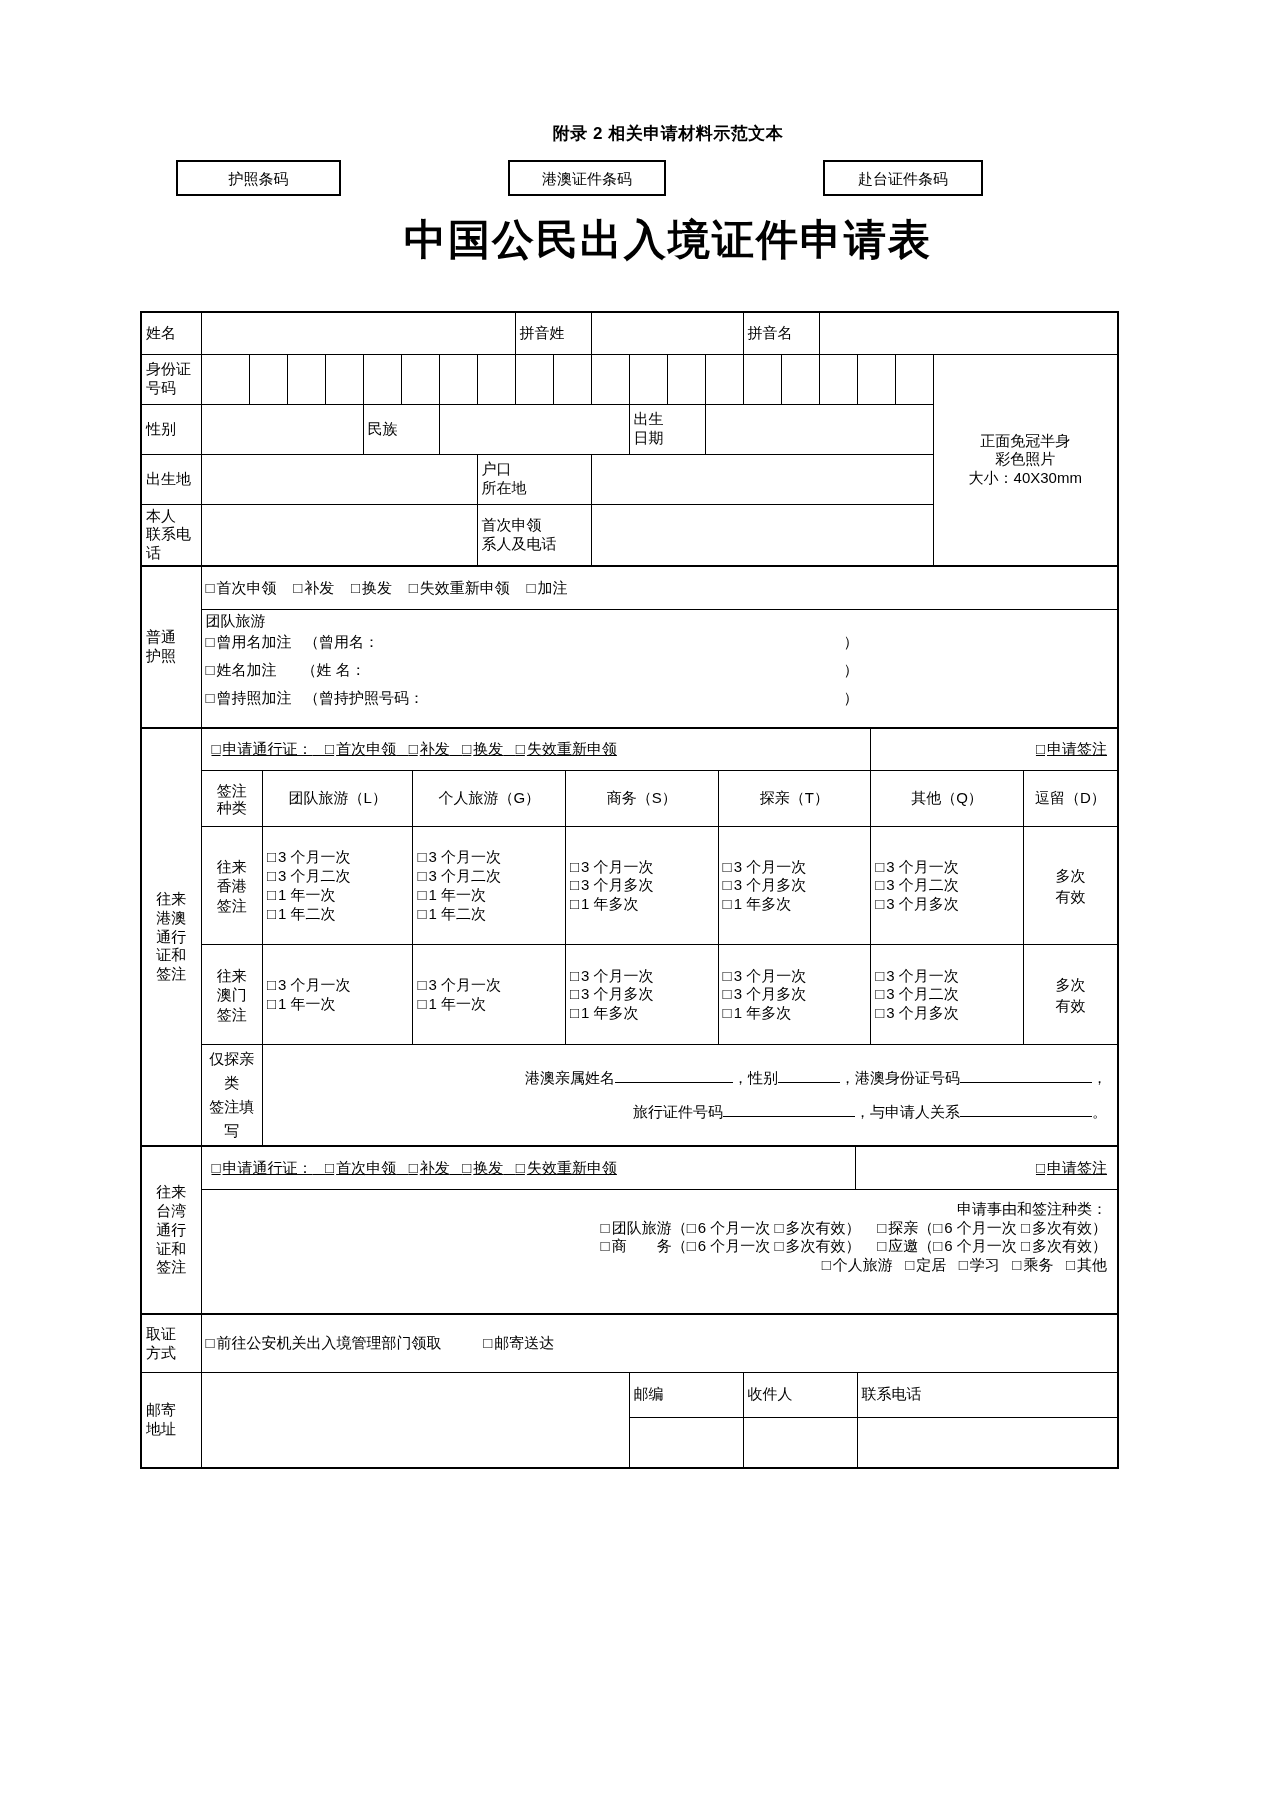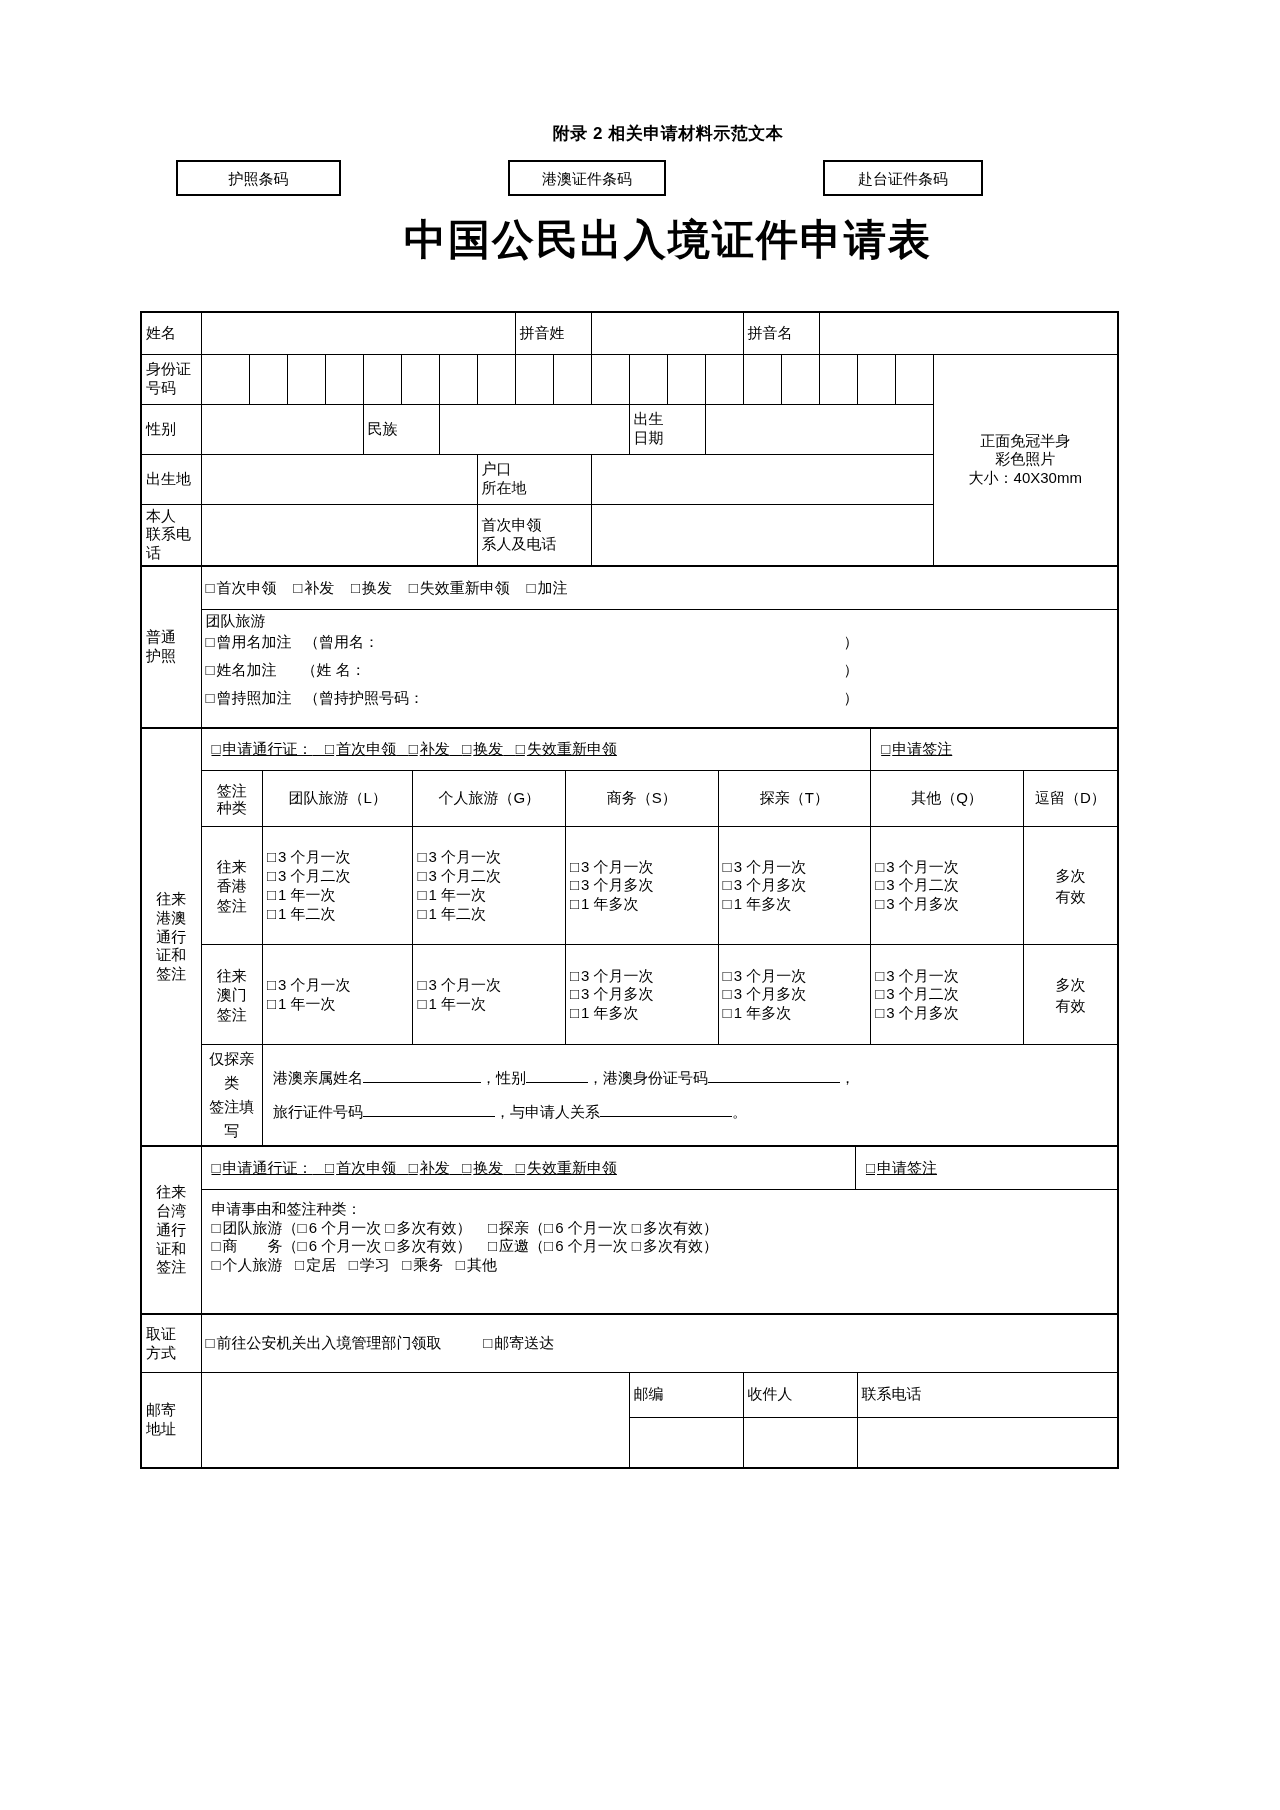--- a/index.html
+++ b/index.html
@@ -138,21 +138,21 @@
     border: 1px solid #000;
     font-size: 15px;
     padding: 3px 5px;
     font-family: "Liberation Sans", "DejaVu Sans", sans-serif;
     vertical-align: middle;
     line-height: 1.45;
     box-sizing: border-box;
   }
   .inner-table td.hdr { text-align: center; }
   .nb-left  { border-left: 0 !important; }
-  .nb-right { border-right: 0 !important; }
+  .nb-right { border-right: 0 !important; text-align: right; }
   .nb-top   { border-top: 0 !important; text-decoration: underline; }
   .nb-bot   { border-bottom: 0 !important; }
 
   .optline { display: block; white-space: nowrap; }
   .ul { display: inline-block; border-bottom: 1px solid #000; }
   .u9  { width: 118px; }
   .u5  { width: 62px; }
   .u10 { width: 132px; }
 
   .taiwan-list { line-height: 1.75; }

